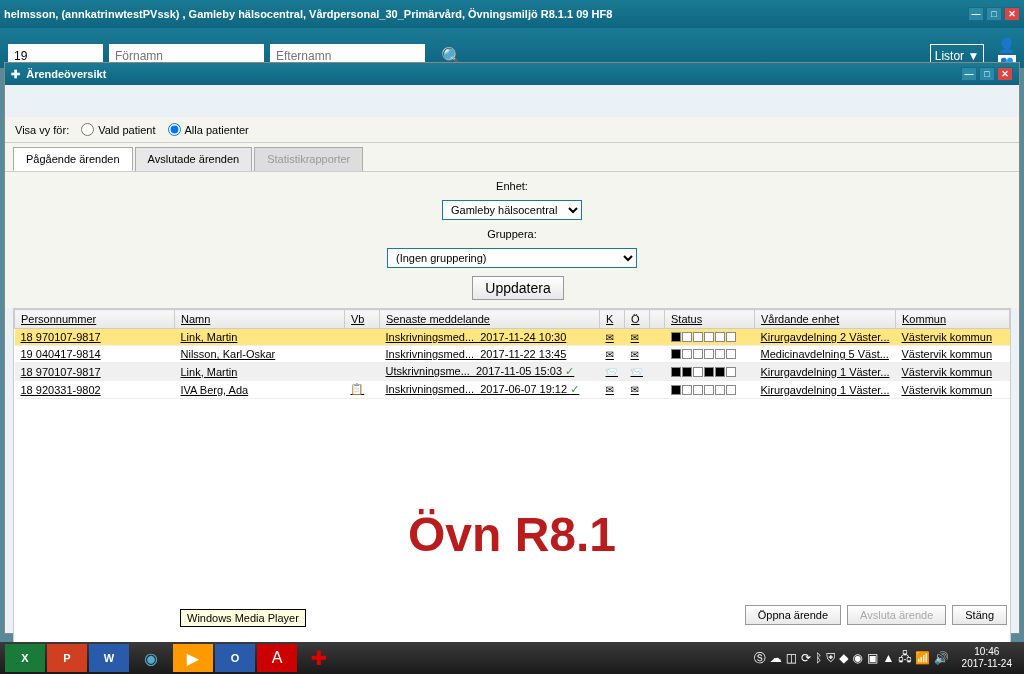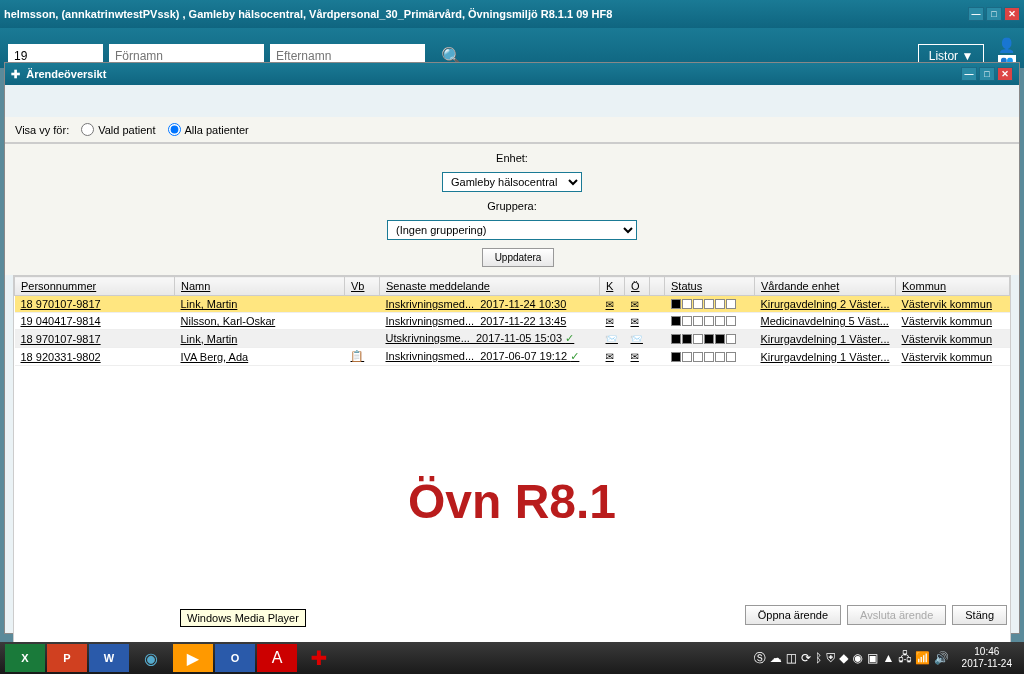--- a/index.html
+++ b/index.html
@@ -8,41 +8,41 @@
 .titlebar { background: linear-gradient(#1a7a95, #0f6580); height: 28px; display: flex; align-items: center; padding: 0 4px; color: #fff; font-size: 11px; font-weight: bold; }
 .titlebar-text { flex: 1; }
 .win-controls { display: flex; gap: 2px; }
 .win-btn { width: 16px; height: 14px; background: #2a8aa5; border: 1px solid #1a6a85; color: #fff; font-size: 9px; display: flex; align-items: center; justify-content: center; cursor: pointer; }
 .win-btn.close { background: #d44; }
 
 .topbar { background: linear-gradient(#1a7a95, #0f6580); height: 40px; display: flex; align-items: flex-end; padding: 0 8px; gap: 6px; }
 .topbar input { height: 24px; border: none; padding: 0 6px; font-size: 12px; background: #fff; }
 .search-icon { color: #fff; font-size: 18px; margin-left: 10px; cursor: pointer; }
 .spacer { flex: 1; }
-.listor-btn { background: transparent; border: 1px solid #fff; color: #fff; padding: 4px 10px; font-size: 12px; cursor: pointer; }
+.listor-btn { background: transparent; border: 1px solid #fff; color: #fff; padding: 4px 4px; font-size: 12px; cursor: pointer; }
 .user-icons { display: flex; flex-direction: column; gap: 2px; margin-left: 8px; }
 .user-icons span { color: #fff; font-size: 14px; }
 
 .content { background: #eaf2f5; position: absolute; top: 62px; left: 4px; right: 4px; bottom: 40px; border: 1px solid #888; }
 
 .panel-title { background: linear-gradient(#1a7a95, #0f6580); height: 22px; display: flex; align-items: center; padding: 0 6px; color: #fff; font-size: 11px; font-weight: bold; }
 .panel-title .icon { margin-right: 6px; }
 .panel-title .spacer { flex: 1; }
 
 .filter-row { background: #f5f5f0; padding: 6px 10px; font-size: 11px; display: flex; align-items: center; gap: 12px; border-bottom: 1px solid #ccc; margin-top: 32px; }
 .filter-row label { display: flex; align-items: center; gap: 4px; }
 
 .tabs { display: flex; padding: 4px 8px 0 8px; background: #f5f5f0; }
 .tab { padding: 5px 12px; font-size: 11px; border: 1px solid #aaa; background: #e8e8e8; cursor: pointer; margin-right: 2px; border-bottom: none; }
 .tab.active { background: #fff; border-bottom: 1px solid #fff; position: relative; z-index: 2; }
 .tab.disabled { color: #999; background: #ddd; }
 
 .controls-row { background: #f5f5f0; padding: 8px 10px; font-size: 11px; display: flex; align-items: center; gap: 8px; border-top: 1px solid #ccc; flex-direction: column; }
 .controls-row select { border: 1px solid #1a7a95; padding: 2px 4px; font-size: 11px; background: #fff; }
-.controls-row button { padding: 3px 12px; font-size: 10px; border: 1px solid #999; background: linear-gradient(#fff,#e8e8e8); cursor: pointer; }
+.controls-row button { padding: 3px 12px; font-size: 14px; border: 1px solid #999; background: linear-gradient(#fff,#e8e8e8); cursor: pointer; }
 
 .table-wrap { background: #fff; margin: 0 8px; border: 1px solid #ccc; height: 430px; position: relative; overflow: hidden; }
 table { width: 100%; border-collapse: collapse; font-size: 11px; text-decoration: underline; }
 th { background: linear-gradient(#f8f8f8,#e8e8e8); border: 1px solid #ccc; padding: 3px 6px; text-align: left; font-weight: normal; }
 td { border-bottom: 1px solid #eee; padding: 2px 6px; white-space: nowrap; overflow: hidden; }
 tr.selected td { background: #ffe680; }
 tr.alt td { background: #f0f0f0; }
 .envelope { font-size: 10px; }
 .status-boxes { display: flex; gap: 1px; }
 .sb { width: 10px; height: 10px; border: 1px solid #888; background: #fff; }
@@ -107,20 +107,25 @@
     <label>
         <input type="radio" name="vy" style=""> 
         <span>Vald patient</span>
       </label>
     <label>
         <input type="radio" name="vy" checked="" style=""> 
         <span>Alla patienter</span>
       </label>
   </div>
 
+  <div class="tabs">
+    <div class="tab active">Pågående ärenden</div>
+    <div class="tab">Avslutade ärenden</div>
+    <div class="tab disabled">Statistikrapporter</div>
+  </div>
 
   <div class="controls-row">
     <span>Enhet:</span>
     <select style="width:140px"><option>Gamleby hälsocentral</option></select>
     <span>Gruppera:</span>
     <select style="width:250px"><option>(Ingen gruppering)</option></select>
     <button style="margin-left:12px">Uppdatera</button>
   </div>
 
   <div class="table-wrap">

